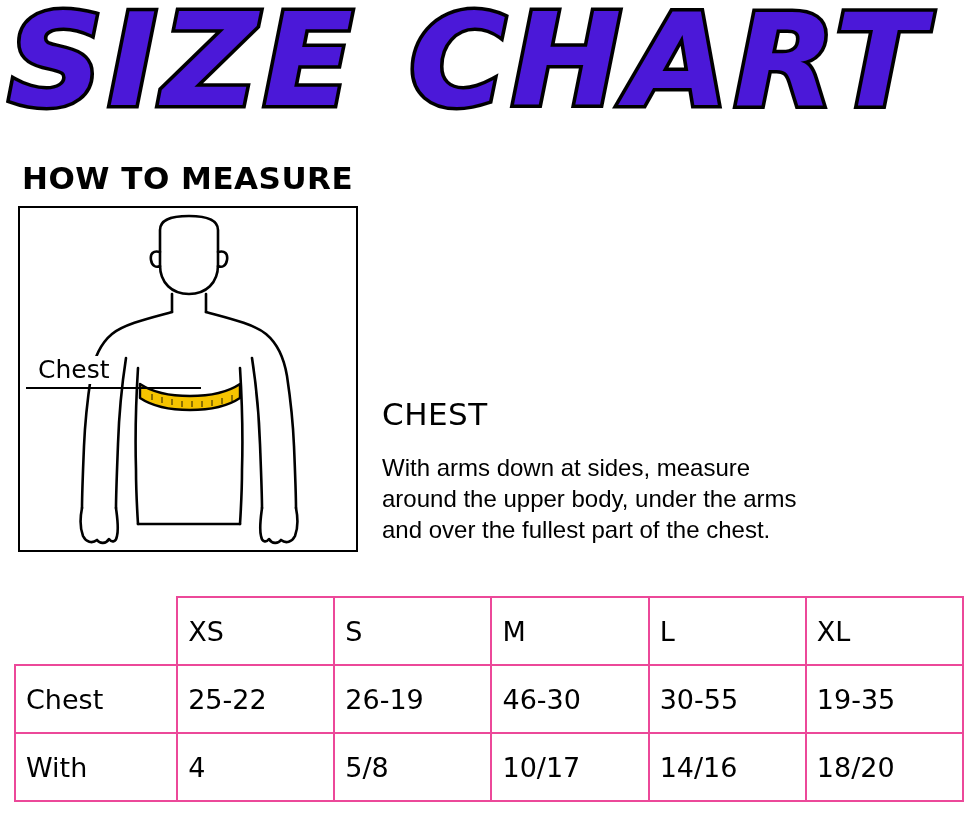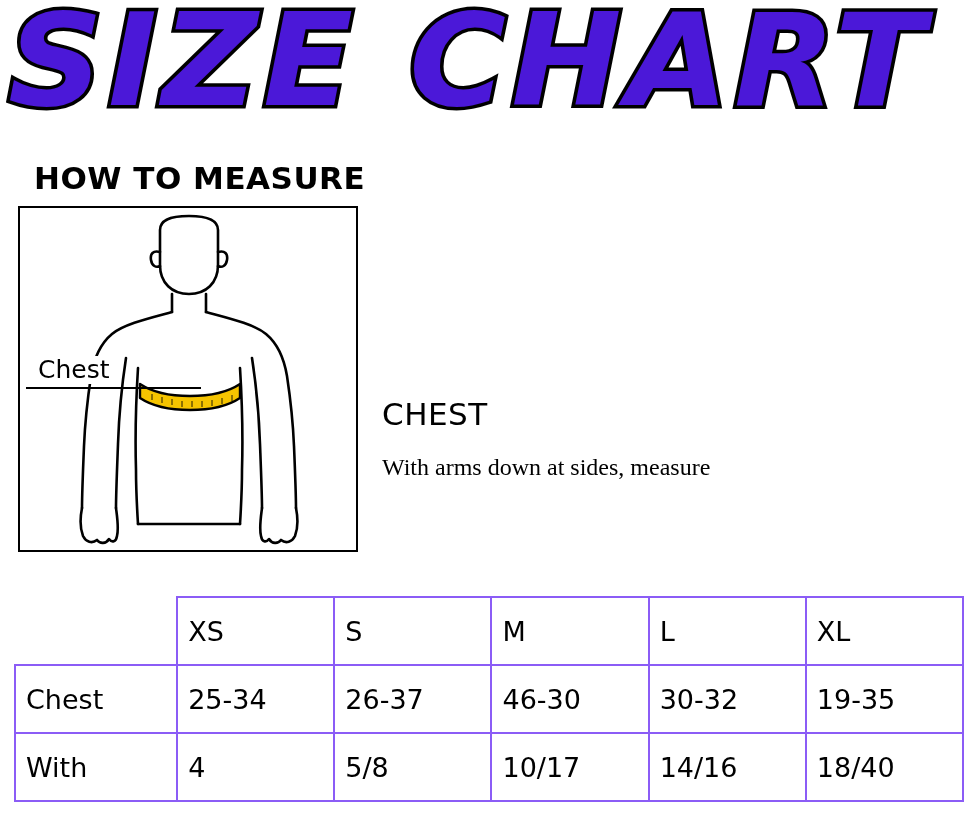--- a/index.html
+++ b/index.html
@@ -41,21 +41,21 @@
     paint-order: stroke fill;
     text-align: left;
     white-space: nowrap;
     transform: scaleX(1.03);
     transform-origin: left center;
   }
 
   
   #how-to-measure {
     position: absolute;
-    left: 34px;
+    left: 22px;
     top: 160px;
     font-family: "DejaVu Sans", sans-serif;
     font-weight: bold;
     font-size: 31px;
     letter-spacing: 0.5px;
     line-height: 36px;
   }
 
   
   #figure-box {
@@ -103,39 +103,39 @@
     font-family: "DejaVu Sans", sans-serif;
     font-size: 31px;
     line-height: 36px;
     letter-spacing: 0.5px;
   }
   #chest-desc {
     position: absolute;
     left: 382px;
     top: 452px;
     width: 580px;
-    font-family: Liberation Serif, serif;
+    font-family: Liberation Sans, sans-serif;
     font-size: 24px;
     line-height: 31px;
   }
   #chest-desc div { white-space: nowrap; }
 
   
   #size-table {
     position: absolute;
     left: 14px;
     top: 596px;
     width: 950px;
     border-collapse: collapse;
     table-layout: fixed;
     font-family: "DejaVu Sans", sans-serif;
     font-size: 27px;
   }
   #size-table td {
-    border: 2px solid #8b5cf6;
+    border: 2px solid #ec4899;
     height: 68px;
     padding: 0 0 0 10px;
     vertical-align: middle;
     white-space: nowrap;
   }
   #size-table col.c0 { width: 162px; }
   #size-table col.c1,
   #size-table col.c2,
   #size-table col.c3,
   #size-table col.c4,
@@ -204,20 +204,22 @@
     </g>
   </svg>
 </div>
 
 <div id="chest-leader"></div>
 <div id="chest-label">Chest</div>
 
 <div id="chest-heading">CHEST</div>
 <div id="chest-desc">
   <div>With arms down at sides, measure</div>
+  <div>around the upper body, under the arms</div>
+  <div>and over the fullest part of the chest.</div>
 </div>
 
 <table id="size-table">
   <colgroup>
     <col class="c0">
       <col class="c1">
       <col class="c2">
       <col class="c3">
       <col class="c4">
       <col class="c5">
@@ -226,28 +228,28 @@
     <tr class="header-row">
       <td class="corner-blank"></td>
       <td>XS</td>
       <td>S</td>
       <td>M</td>
       <td>L</td>
       <td>XL</td>
     </tr>
     <tr>
       <td>Chest</td>
-      <td>25-34</td>
-      <td>26-37</td>
+      <td>25-22</td>
+      <td>26-19</td>
       <td>46-30</td>
-      <td>30-32</td>
+      <td>30-55</td>
       <td>19-35</td>
     </tr>
     <tr>
       <td>With</td>
       <td>4</td>
       <td>5/8</td>
       <td>10/17</td>
       <td>14/16</td>
-      <td>18/40</td>
+      <td>18/20</td>
     </tr>
   </tbody>
 </table>
 
 </body></html>

